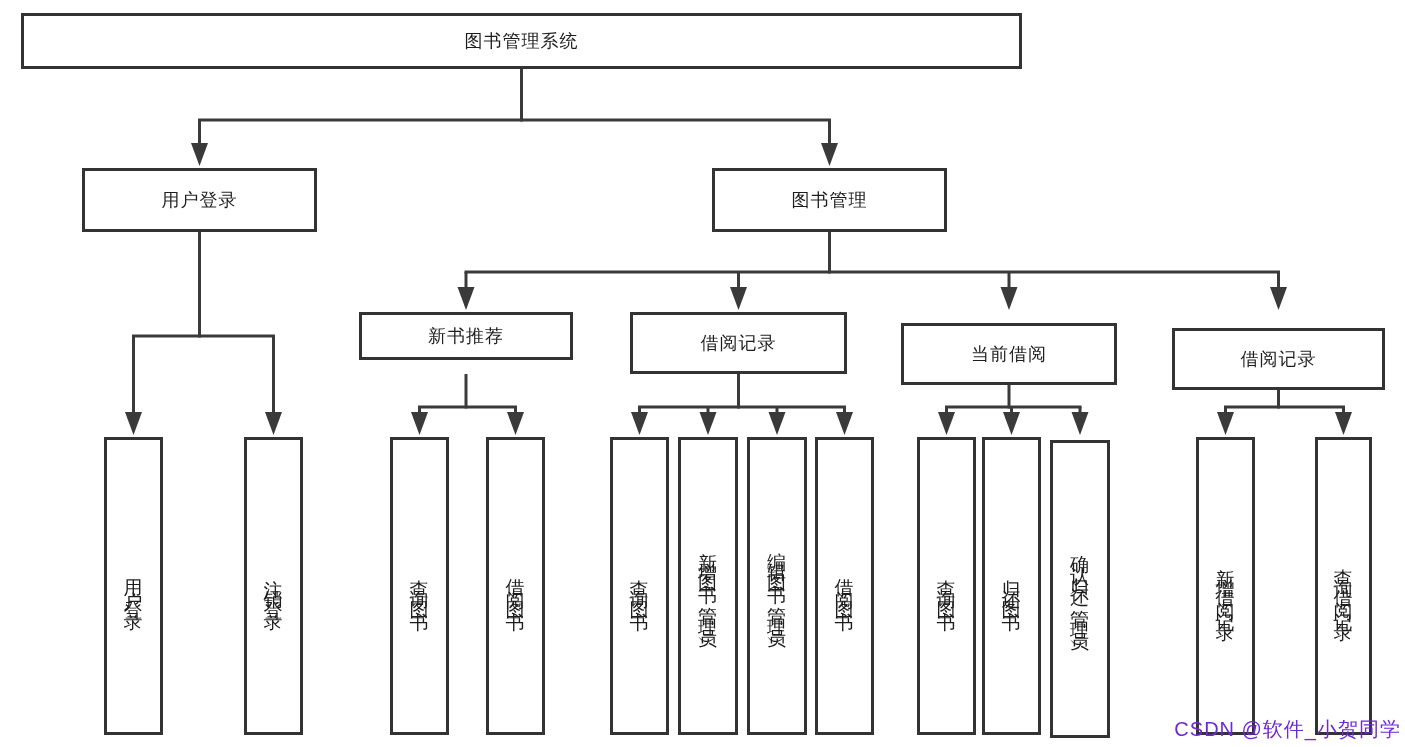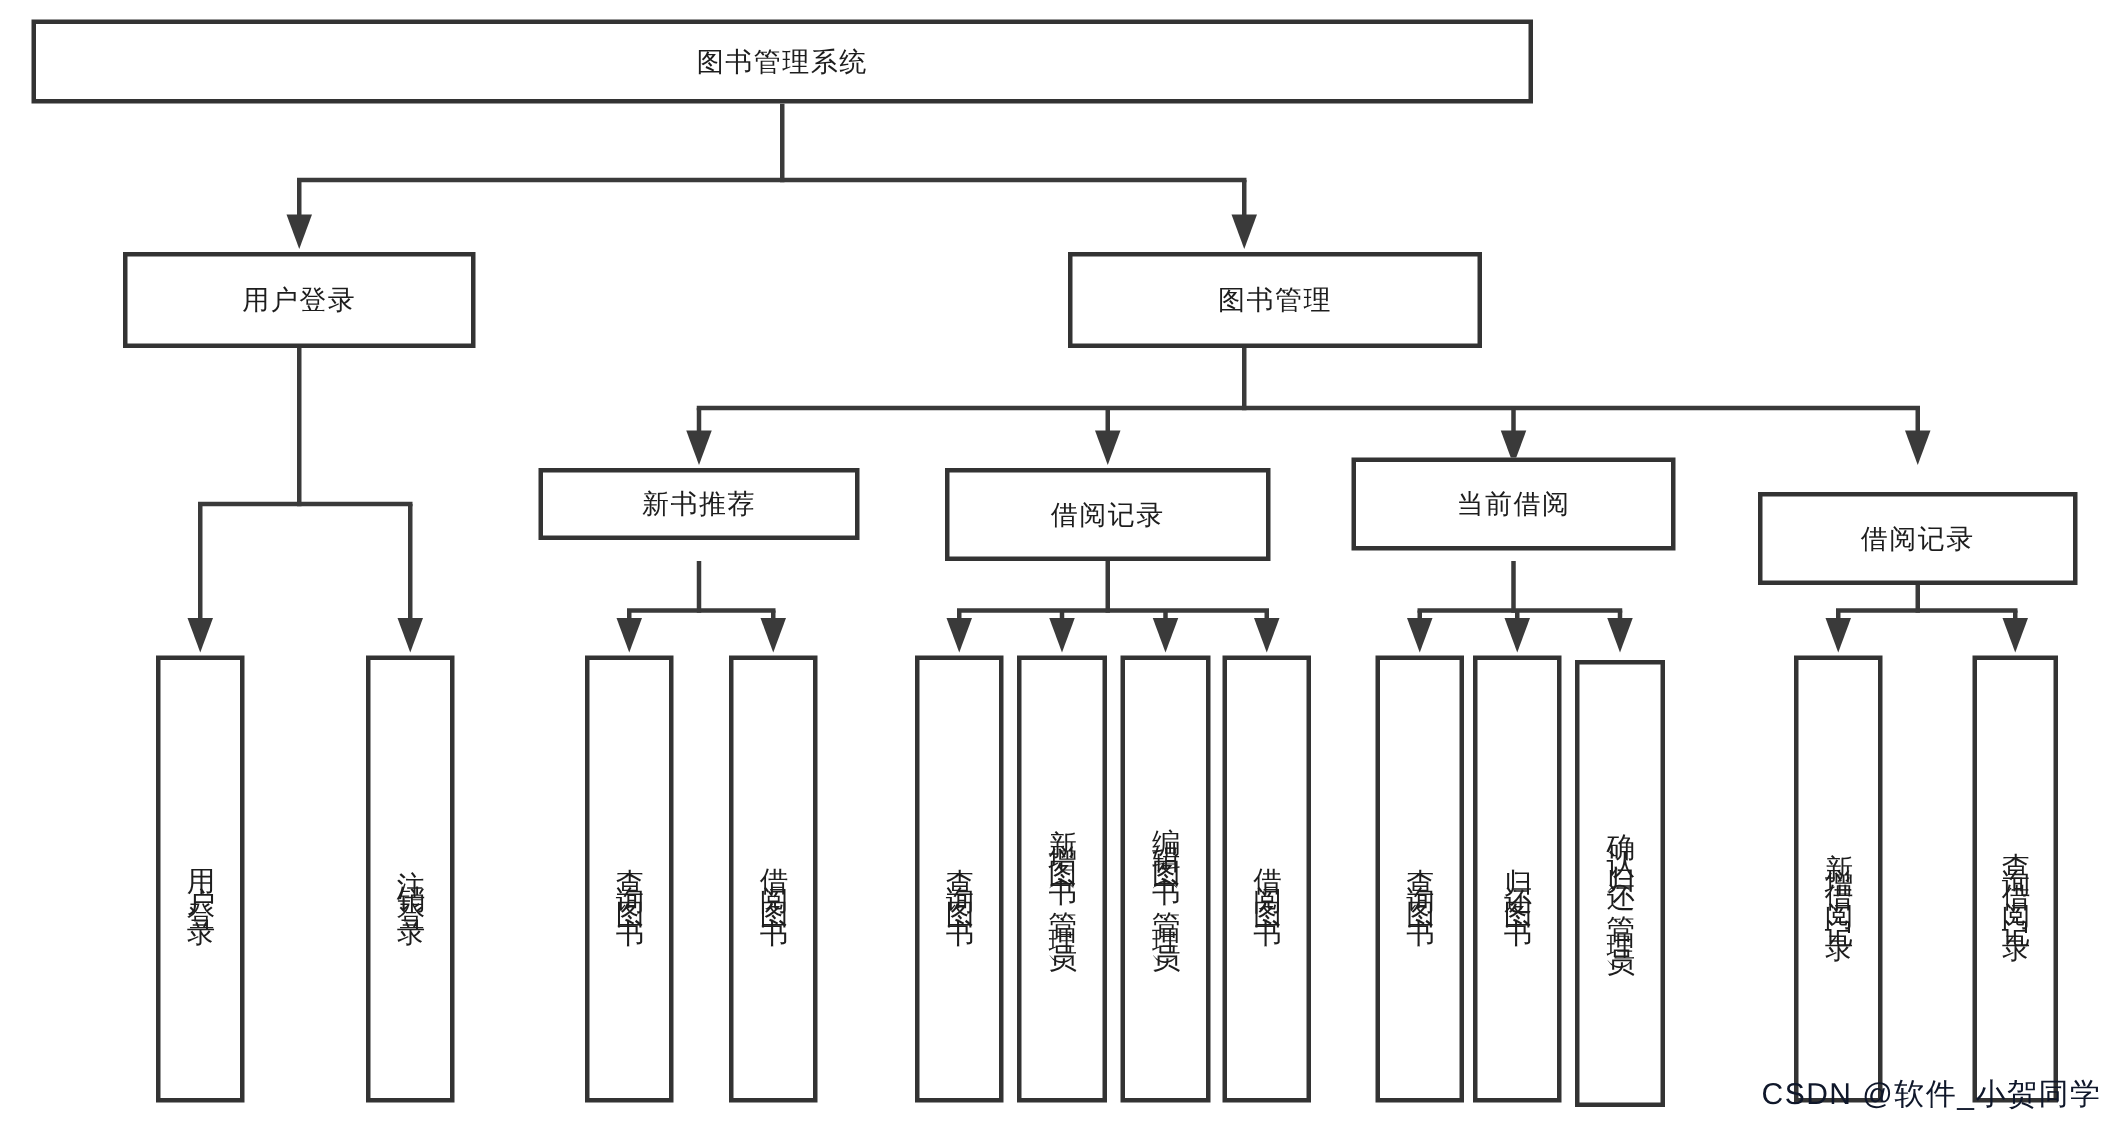--- a/index.html
+++ b/index.html
@@ -47,21 +47,21 @@
     letter-spacing: 11px;
     line-height: 1;
     color: #1d1d1d;
     white-space: nowrap;
   }
   .watermark {
     position: absolute;
     right: 4px;
     top: 716px;
     font-size: 20px;
-    color: #0f172a;
+    color: #6d28d9;
     letter-spacing: 1px;
   }
 </style>
 </head>
 <body>
 
 <div class="canvas">
 
   <svg class="connectors" viewBox="0 0 1405 747" xmlns="http://www.w3.org/2000/svg">
     <g stroke="#3a3a3a" stroke-width="3" fill="none">
@@ -128,25 +128,25 @@
       <polygon points="1003,412 1020,412 1011.5,435"></polygon>
       <polygon points="1071.5,412 1088.5,412 1080,435"></polygon>
       <polygon points="1217,412 1234,412 1225.5,435"></polygon>
       <polygon points="1335,412 1352,412 1343.5,435"></polygon>
     </g>
   </svg>
 
   <div class="node" style="left:21px; top:13px; width:1001px; height:56px;">图书管理系统</div>
 
   <div class="node" style="left:82px; top:168px; width:235px; height:64px;">用户登录</div>
-  <div class="node" style="left:712px; top:168px; width:276px; height:64px;">图书管理</div>
+  <div class="node" style="left:712px; top:168px; width:235px; height:64px;">图书管理</div>
 
   <div class="node" style="left:359px; top:312px; width:214px; height:48px;">新书推荐</div>
   <div class="node" style="left:630px; top:312px; width:217px; height:62px;">借阅记录</div>
-  <div class="node" style="left:901px; top:305px; width:216px; height:62px;">当前借阅</div>
+  <div class="node" style="left:901px; top:323px; width:216px; height:62px;">当前借阅</div>
   <div class="node" style="left:1172px; top:312px; width:213px; height:62px;margin-top:16px;">借阅记录</div>
 
   <div class="leaf" style="left:104px; top:437px; width:59px; height:298px;">
     <span class="vtext">用户登录</span>
   </div>
   <div class="leaf" style="left:244px; top:437px; width:59px; height:298px;">
     <span class="vtext">注销登录</span>
   </div>
 
   <div class="leaf" style="left:390px; top:437px; width:59px; height:298px;">

